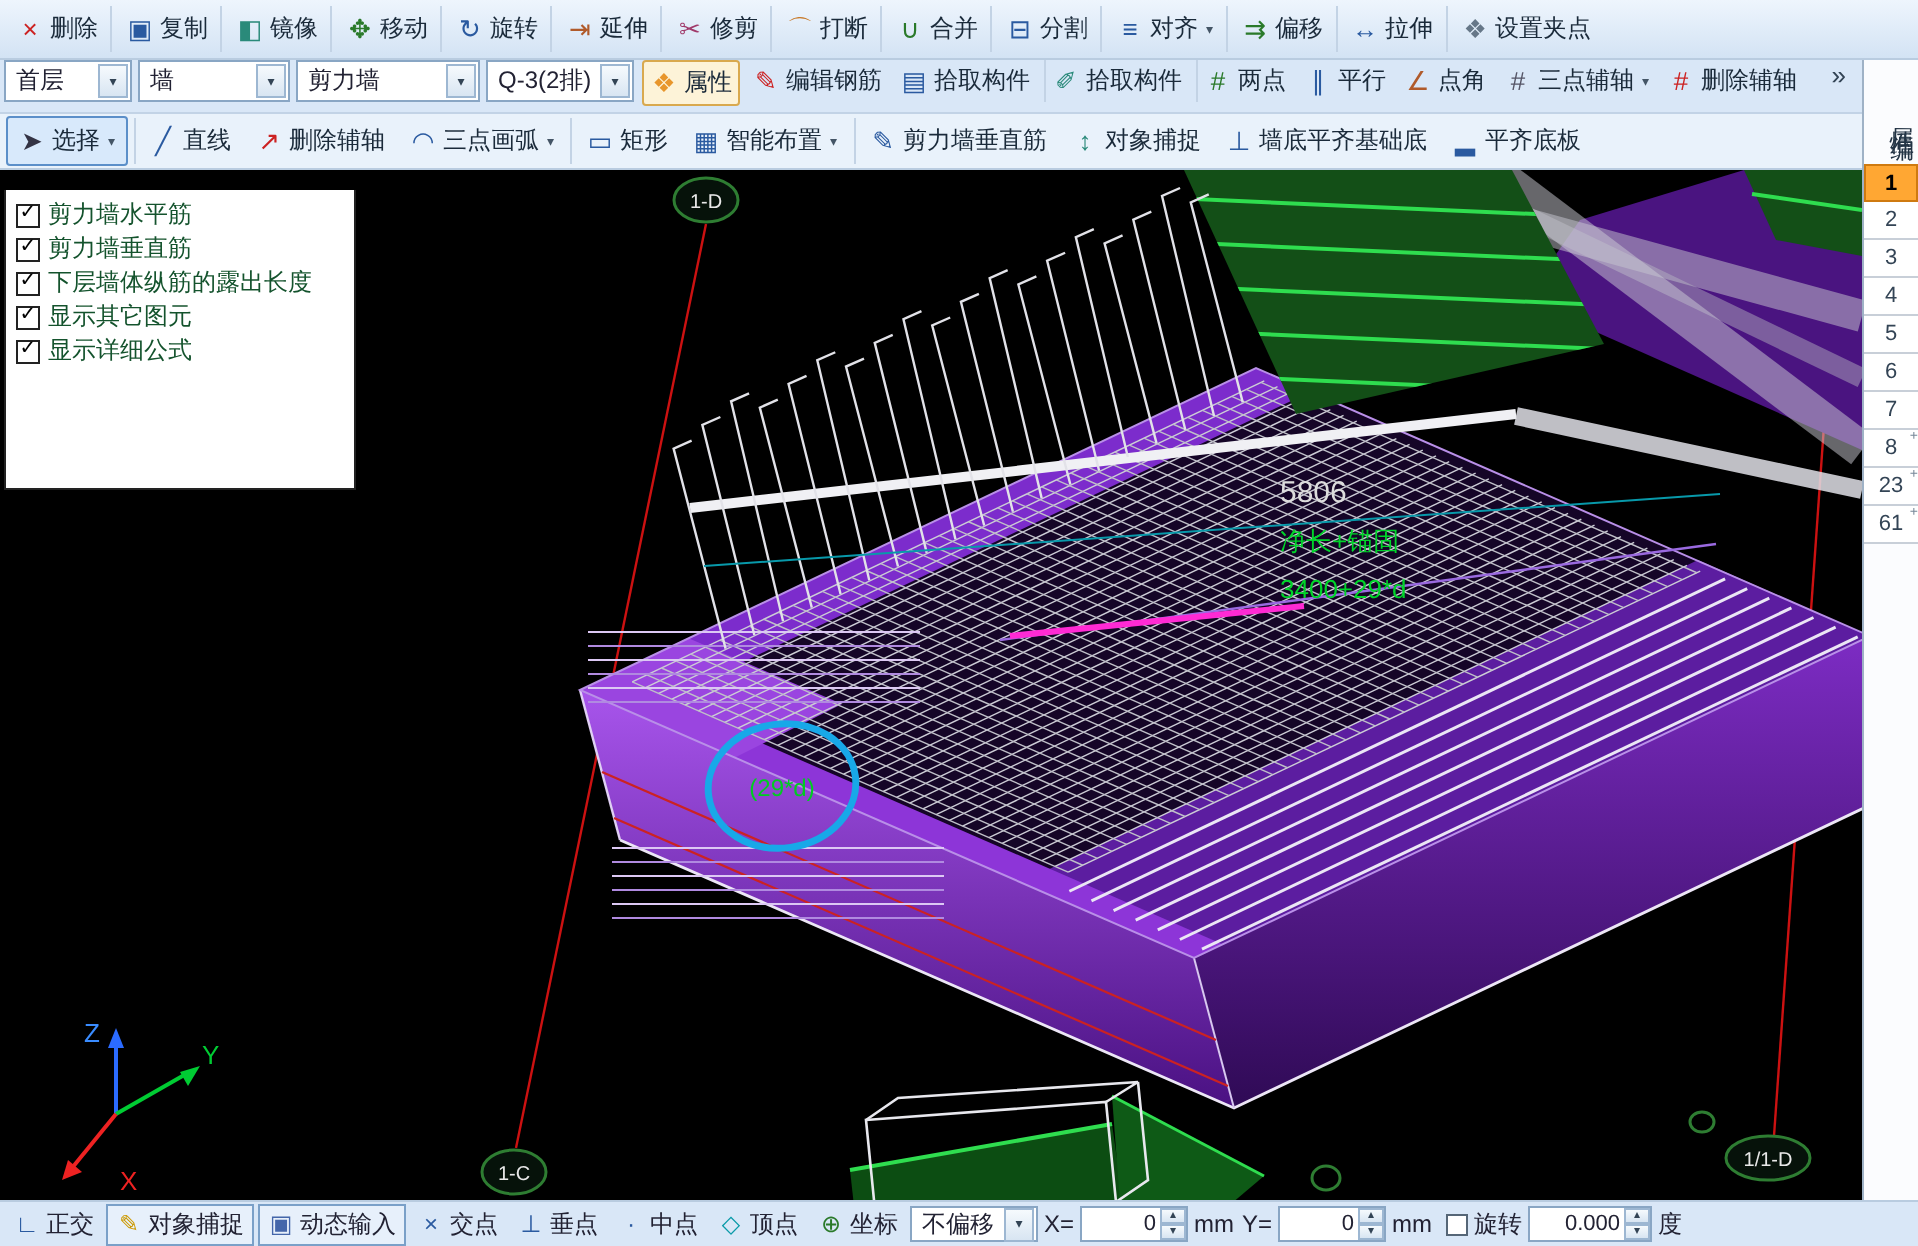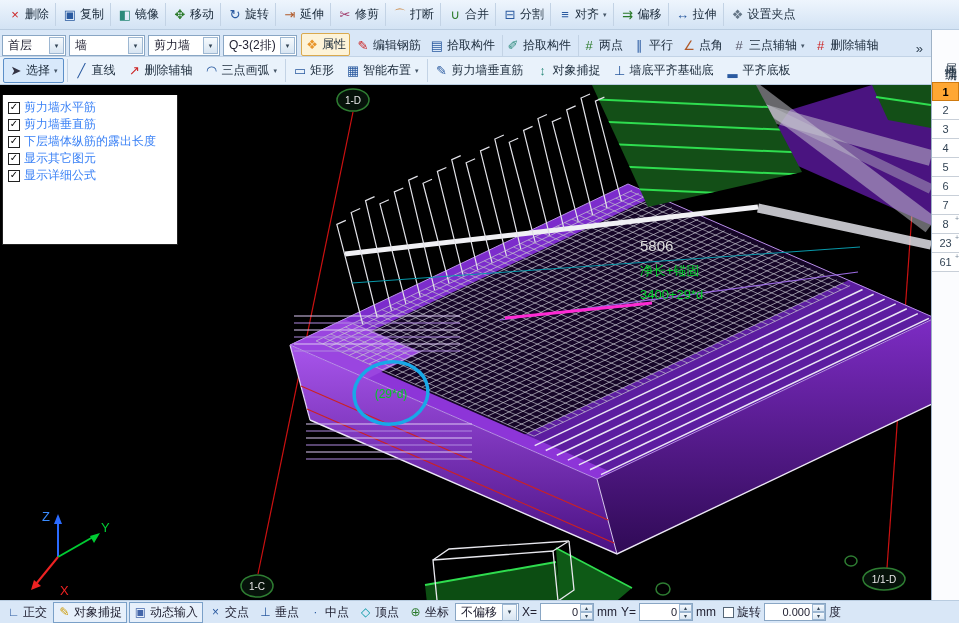--- a/index.html
+++ b/index.html
@@ -5,38 +5,38 @@
 *{box-sizing:border-box;margin:0;padding:0}
 html,body{width:959px;height:623px}
 body{font-family:"Liberation Sans","DejaVu Sans",sans-serif;font-size:12px;color:#223;background:#d9e7f7;overflow:hidden}
 .app{position:relative;width:959px;height:623px;overflow:hidden}
 .row1{position:absolute;top:0;left:0;width:959px;height:30px;background:linear-gradient(#eef5fd,#d3e3f4);border-bottom:1px solid #b9cce0;display:flex;align-items:center;padding:0 3px;z-index:3}
 .titem{display:fl ex;display:flex;align-items:center;gap:3px;padding:3px 5px;white-space:nowrap;cursor:default}
 .titem.sep{border-left:1px solid #c3d3e5;margin-left:1px;padding-left:7px}
 .ticon{font-size:13px;min-width:14px;text-align:center;line-height:1}
 .tlabel{color:#1a2a3a}
 .dd{font-size:7px;color:#456;margin-left:1px}
-.row2{position:absolute;top:30px;left:0;width:959px;height:27px;background:#d9e7f7;border-bottom:1px solid #c2d3e6;display:flex;align-items:flex-end;gap:3px;padding:0 2px;z-index:3}
+.row2{position:absolute;top:30px;left:0;width:959px;height:27px;background:#d9e7f7;border-bottom:1px solid #c2d3e6;display:flex;align-items:flex-start;gap:3px;padding:0 2px;z-index:3}
 .row2 .titem{padding:2px 3px}
 .combo{background:#fff;border:1px solid #89a6c4;height:21px;display:flex;align-items:center;justify-content:space-between;padding-left:5px}
 .cval{white-space:nowrap}
 .cbtn{width:15px;height:17px;margin:0 1px;background:linear-gradient(#f6fafd,#d8e5f2);border:1px solid #9db7d2;font-size:7px;display:flex;align-items:center;justify-content:center;color:#345}
 .overflow{margin-left:auto;margin-right:31px;font-size:13px;color:#345;padding:0 3px}
 .row3{position:absolute;top:57px;left:0;width:959px;height:28px;background:#e9f2fb;border-bottom:1px solid #b9cce0;display:flex;align-items:center;gap:2px;padding:0 3px;z-index:3}
 .titem.active{background:#fdf3d8;border:1px solid #d9a94e;border-radius:2px}
 .row3 .titem.active{background:#d8e9fb;border:1px solid #5b8fc9}
 .canvas{position:absolute;top:85px;left:0;width:931px;height:515px;background:#000;z-index:1}
 .scene{display:block}
 .panel{position:absolute;left:2px;top:10px;width:176px;z-index:6;box-shadow:3px 3px 6px rgba(0,0,0,.55)}
 .panel-title{height:19px;background:linear-gradient(#8a8a8a,#222 70%);color:#fff;font-size:12px;font-weight:bold;padding:2px 6px;border:1px solid #111;letter-spacing:1px;white-space:nowrap}
 .panel-body{background:#fff;border:1px solid #222;border-top:none;height:150px;padding:4px 5px}
 .chk-row{display:flex;align-items:center;gap:4px;height:17px}
 .chk{width:12px;height:12px;border:1px solid #222;background:#fff;display:flex;align-items:center;justify-content:center;font-size:10px;line-height:1;color:#000}
 .chkmark{margin-top:-2px}
-.chk-label{white-space:nowrap;font-size:12px;color:#3b82f6}
+.chk-label{white-space:nowrap;font-size:12px;color:#14532d}
 .sidebar{position:absolute;top:30px;right:0;width:28px;height:570px;background:#fbfcfe;border-left:1px solid #9fb2c6;z-index:5}
 .side-tab{writing-mode:vertical-rl;font-size:12px;color:#234;width:100%;text-align:center;padding:5px 0 4px;letter-spacing:2px;height:52px}
 .cell{height:19px;border-bottom:1px solid #c8cfd8;background:#fff;display:flex;align-items:center;justify-content:center;font-size:11px;color:#345;position:relative}
 .cell.selected{background:#ffa733;border:1px solid #cf7a10;color:#000;font-weight:bold}
 .plus{position:absolute;right:0;top:0;font-size:7px;color:#789;line-height:1}
 .statusbar{position:absolute;bottom:0;left:0;width:959px;height:23px;background:#d9e7f7;border-top:1px solid #b9cce0;display:flex;align-items:center;gap:2px;padding:0 3px;z-index:7}
 .stoggle{display:flex;align-items:center;gap:3px;padding:1px 4px;white-space:nowrap}
 .stoggle.boxed{border:1px solid #7aa0c8;background:#e7f0fb}
 .sicon{font-size:12px;min-width:13px;text-align:center}
 .slabel{white-space:nowrap;margin:0 1px}
@@ -142,21 +142,21 @@
 
   <div class="row2">
     <div class="combo" style="width:64px">
       <span class="cval">首层</span>
       <span class="cbtn">▾</span>
     </div>
     <div class="combo" style="width:76px">
       <span class="cval">墙</span>
       <span class="cbtn">▾</span>
     </div>
-    <div class="combo" style="width:72px">
+    <div class="combo" style="width:92px">
       <span class="cval">剪力墙</span>
       <span class="cbtn">▾</span>
     </div>
     <div class="combo" style="width:74px">
       <span class="cval">Q-3(2排)</span>
       <span class="cbtn">▾</span>
     </div>
     <div style="display:contents">
       
     

